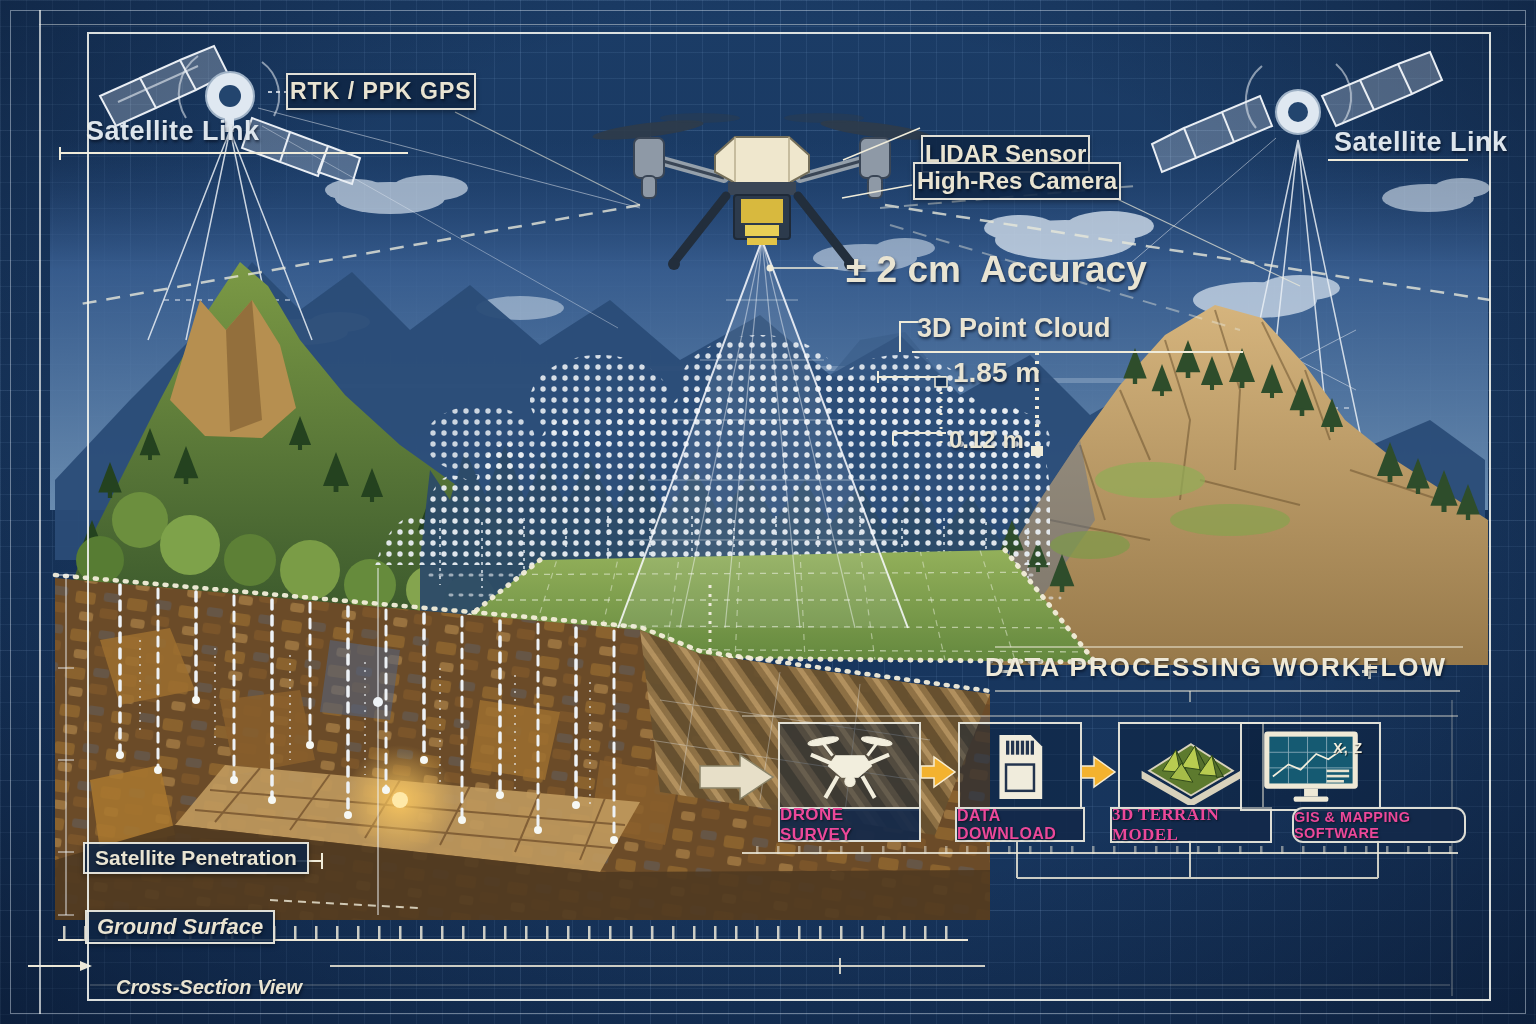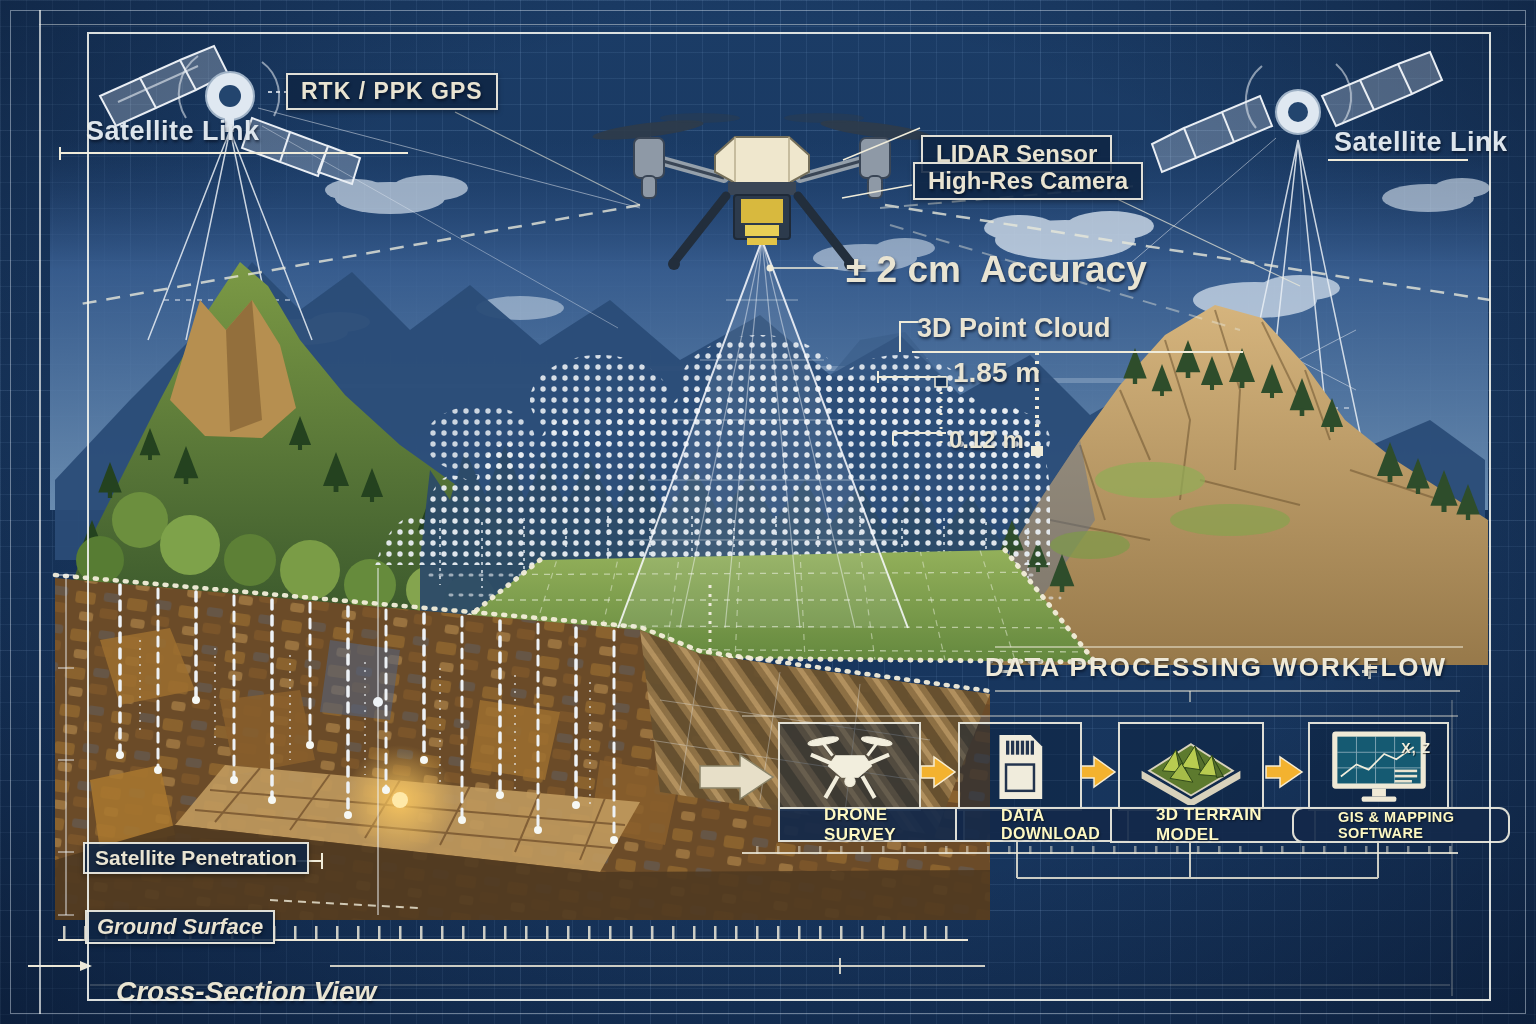--- a/index.html
+++ b/index.html
@@ -14,31 +14,31 @@
       repeating-linear-gradient(to bottom, rgba(170,205,245,0.07) 0 1px, transparent 1px 130px),
       linear-gradient(#1b3c66,#16335a);
   }
   .scene{position:absolute;inset:0;z-index:1;}
   .labels{position:absolute;inset:0;z-index:5;}
   .frame{position:absolute;inset:0;z-index:6;pointer-events:none;}
   .lbl{position:absolute;color:#e9e4d2;font-weight:bold;white-space:pre;
        text-shadow:1px 2px 3px rgba(4,12,28,0.65);}
   .sat-link{font-size:27px;font-weight:600;color:#dde5ec;letter-spacing:.5px;}
   .tag{background:rgba(15,37,68,0.88);border:2px solid rgba(242,240,228,0.92);
-       padding:3px 13px;box-shadow:0 2px 5px rgba(0,0,0,0.35);}
+       padding:3px 2px;box-shadow:0 2px 5px rgba(0,0,0,0.35);}
   .tag-sm{padding:2px 10px;}
   .italic{font-style:italic;margin-top:30px;}
   
   .wf-title{font-size:26px;letter-spacing:2px;text-align:center;color:#eee9d8;}
   .step-icon{position:absolute;border:2px solid rgba(240,238,226,0.92);
        background:rgba(12,30,58,0.45);display:flex;align-items:center;justify-content:center;}
   .step-label{position:absolute;border:2px solid rgba(240,238,226,0.92);
-       background:rgba(19,41,74,0.93);color:#fef9c3;font-weight:bold;
+       background:rgba(19,41,74,0.93);color:#ec4899;font-weight:bold;
        display:flex;align-items:center;justify-content:center;letter-spacing:.4px;
-       text-shadow:1px 1px 2px rgba(0,0,0,.5);padding-left:44px;}
+       text-shadow:1px 1px 2px rgba(0,0,0,.5);}
   .gis-screen-text{position:absolute;right:16px;top:16px;color:#f2eedd;font-size:14px;
        font-weight:bold;letter-spacing:1px;text-shadow:1px 1px 1px rgba(0,0,0,.6);}
   
   .f-outer{position:absolute;inset:10px;border:1px solid rgba(220,230,242,0.45);}
   .f-left2{position:absolute;left:39px;top:10px;bottom:10px;width:0;
        border-left:2px solid rgba(236,240,238,0.7);}
   .f-top2{position:absolute;left:39px;right:10px;top:24px;height:0;
        border-top:1px solid rgba(236,240,238,0.45);}
   .f-main{position:absolute;left:87px;top:32px;right:45px;bottom:23px;
        border:2px solid rgba(241,243,237,0.9);}
@@ -546,21 +546,21 @@
   <div class="lbl" style="left:953px;top:357px;font-size:28px;">1.85 m</div>
 
   <div class="lbl" style="left:949px;top:426px;font-size:24px;">0.12 m</div>
 
   <div class="lbl sat-link" style="left:1334px;top:127px;">Satellite Link</div>
 
   <div class="lbl tag tag-sm" style="left:83px;top:842px;font-size:21px;">Satellite Penetration</div>
 
   <div class="lbl tag tag-sm italic" style="left:85px;top:880px;font-size:22px;">Ground Surface</div>
 
-  <div class="lbl italic" style="left:116px;top:946px;font-size:28px;">Cross-Section View</div>
+  <div class="lbl italic" style="left:116px;top:946px;font-size:20px;">Cross-Section View</div>
 
   <div class="lbl wf-title" style="left:985px;top:652px;width:400px;">DATA PROCESSING WORKFLOW</div>
 
   <div class="step-icon" style="left:778px;top:722px;width:139px;height:85px;">
     <svg width="104" height="72" viewBox="0 0 100 70">
       <g fill="#f2eedd" stroke="#f2eedd">
         <ellipse cx="24" cy="10" rx="15" ry="3.2" transform="rotate(-10 24 10)"></ellipse>
         <ellipse cx="76" cy="10" rx="15" ry="3.2" transform="rotate(10 76 10)"></ellipse>
         <line x1="24" y1="12" x2="33" y2="24" stroke-width="3"></line>
         <line x1="76" y1="12" x2="67" y2="24" stroke-width="3"></line>
@@ -599,23 +599,23 @@
         <path d="M30,44 L44,22 L56,46 Z" fill="#b9cc50"></path>
             <path d="M44,22 L56,46 L49,47 Z" fill="#55702c"></path>
         <path d="M50,40 L64,18 L78,44 Z" fill="#b9cc50"></path>
             <path d="M64,18 L78,44 L70,45 Z" fill="#55702c"></path>
         <path d="M68,48 L82,28 L94,50 Z" fill="#b9cc50"></path>
             <path d="M82,28 L94,50 L87,51 Z" fill="#55702c"></path>
         <path d="M38,52 L50,36 L62,56 Z" fill="#a6bc48"></path>
       </g>
     </svg>
   </div>
-  <div class="step-label" style="left:1110px;top:807px;width:158px;height:32px;font-size:17px;">3D TERRAIN MODEL</div>
-
-  <div class="step-icon" style="left:1308px;top:722px;width:137px;height:85px;">
+  <div class="step-label" style="left:1110px;top:807px;width:158px;height:32px;font-size:17px;font-family:Liberation Serif, serif;">3D TERRAIN MODEL</div>
+
+  <div class="step-icon" style="left:1240px;top:722px;width:137px;height:85px;">
     <svg width="110" height="78" viewBox="0 0 120 90">
       <rect x="6" y="4" width="108" height="66" rx="4" fill="#efe9d6"></rect>
       <rect x="12" y="10" width="96" height="54" fill="#155a72"></rect>
       <g stroke="#e9eef3" stroke-width="1" opacity="0.55">
         <line x1="34" y1="10" x2="34" y2="64"></line>
             <line x1="56" y1="10" x2="56" y2="64"></line>
         <line x1="78" y1="10" x2="78" y2="64"></line>
             <line x1="12" y1="28" x2="108" y2="28"></line>
         <line x1="12" y1="46" x2="108" y2="46"></line>
       </g>

